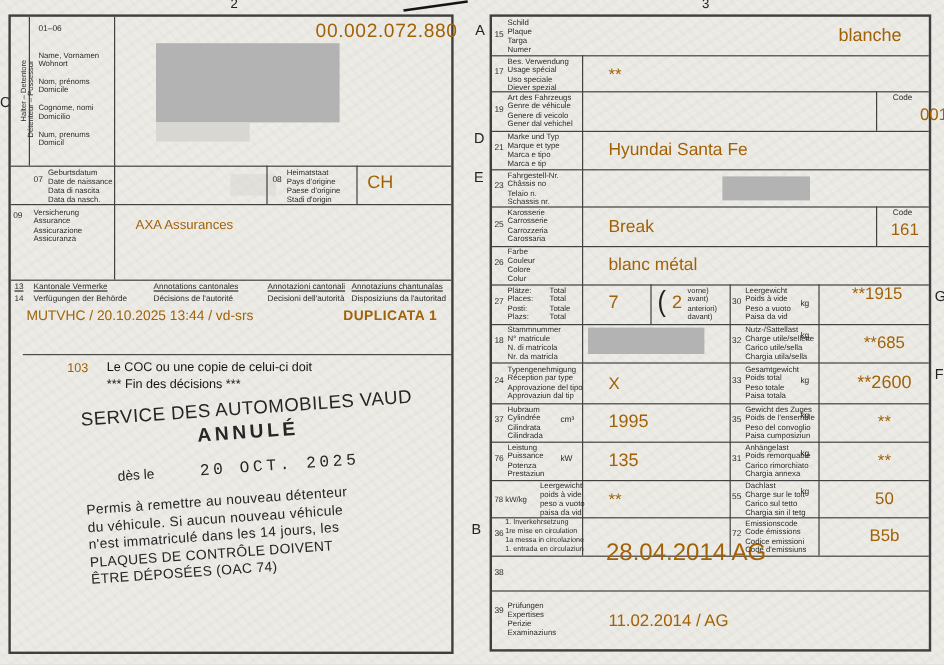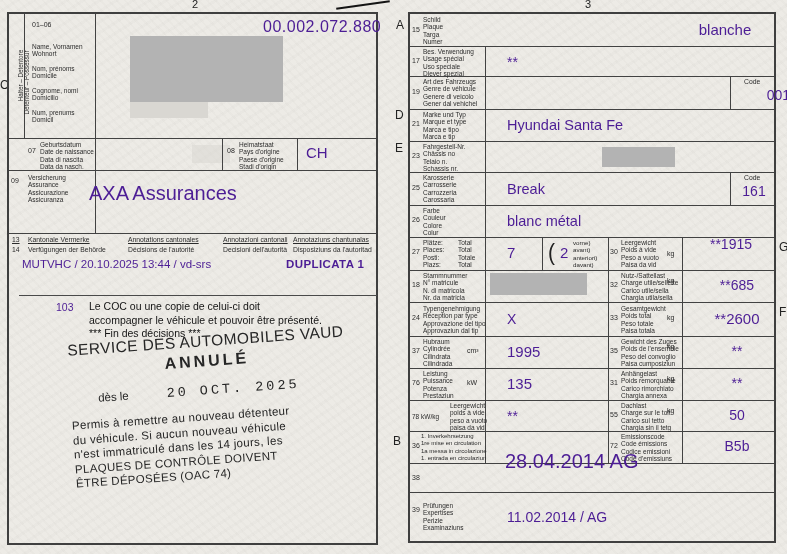--- a/index.html
+++ b/index.html
@@ -12,21 +12,21 @@
   .page-left{left:7px;top:12px;width:371px;height:533px;}
   .page-right{left:408px;top:12px;width:368px;height:531px;}
   .abs{position:absolute;}
   .hline{position:absolute;left:0;right:0;height:0;border-top:1.5px solid #424242;}
   .vline{position:absolute;width:0;border-left:1.5px solid #424242;}
   .thinline{position:absolute;height:0;border-top:1px solid #4a4a4a;}
   .lbl4{position:absolute;font-size:6.5px;line-height:7.3px;color:#2b2b2b;white-space:nowrap;}
   .lbl4 div{white-space:nowrap;}
   .num{position:absolute;font-size:7px;color:#2b2b2b;}
   .unit{position:absolute;font-size:7px;color:#2b2b2b;}
-  .val{position:absolute;font-size:14px;color:#4c1d95;white-space:nowrap;}
+  .val{position:absolute;font-size:14px;color:#a16207;white-space:nowrap;}
   .val-lg{font-size:15px;}
   .margin-letter{position:absolute;font-size:12px;color:#222;}
   .pagenum{position:absolute;font-size:11px;color:#222;}
   .redact{position:absolute;background:#b3b3b3;}
   .redact-light{position:absolute;background:#d9d7d2;}
   .ann-head{font-size:6.8px;color:#2b2b2b;white-space:nowrap;}
   .u{text-decoration:underline;}
   .stamp{position:absolute;left:50px;top:318px;width:302px;transform:rotate(-4deg);
          color:#262626;}
   .stamp-l1{font-size:15.5px;text-align:center;letter-spacing:.4px;white-space:nowrap;}
@@ -106,42 +106,41 @@
     <div class="val val-lg" style="left:297px;top:130px;">CH</div>
 
     <div class="hline" style="top:156px;"></div>
     <div class="num" style="left:2px;top:163px;">09</div>
     <div class="lbl4" style="left:19px;top:160px;">
         <div>Versicherung</div>
         <div>Assurance</div>
         <div>Assicurazione</div>
         <div>Assicuranza</div>
       </div>
-    <div class="val" style="left:80px;top:168px;font-size:20px;">AXA Assurances</div>
+    <div class="val" style="left:104px;top:168px;font-size:11px;">AXA Assurances</div>
 
     <div class="hline" style="top:219px;"></div>
     <div class="ann-head u abs" style="left:3px;top:222px;">13</div>
     <div class="ann-head u abs" style="left:19px;top:222px;">Kantonale Vermerke</div>
     <div class="ann-head u abs" style="left:119px;top:222px;">Annotations cantonales</div>
     <div class="ann-head u abs" style="left:214px;top:222px;">Annotazioni cantonali</div>
     <div class="ann-head u abs" style="left:284px;top:222px;">Annotaziuns chantunalas</div>
     <div class="ann-head abs" style="left:3px;top:232px;">14</div>
     <div class="ann-head abs" style="left:19px;top:232px;">Verfügungen der Behörde</div>
     <div class="ann-head abs" style="left:119px;top:232px;">Décisions de l'autorité</div>
     <div class="ann-head abs" style="left:214px;top:232px;">Decisioni dell'autorità</div>
     <div class="ann-head abs" style="left:284px;top:232px;">Disposiziuns da l'autoritad</div>
 
     <div class="val" style="left:13px;top:244px;font-size:11.5px;">MUTVHC / 20.10.2025 13:44 / vd-srs</div>
     <div class="val" style="left:277px;top:244px;font-size:11.5px;font-weight:bold;letter-spacing:.4px;">DUPLICATA 1</div>
 
     <div class="thinline" style="left:10px;top:281px;width:358px;"></div>
     <div class="val" style="left:47px;top:287px;font-size:10.5px;">103</div>
     <div class="abs" style="left:80px;top:286px;font-size:10.5px;line-height:13.5px;color:#141414;">
         <div>Le COC ou une copie de celui-ci doit</div>
-        <div>accompagner le véhicule et pouvoir être présenté.</div>
         <div>*** Fin des décisions ***</div>
       </div>
 
     <div class="stamp">
       <div class="stamp-l1">SERVICE DES AUTOMOBILES VAUD</div>
       <div class="stamp-l2">ANNULÉ</div>
       <div class="stamp-row">
         <span class="stamp-des">dès le</span>
         <span class="stamp-date">20 OCT. 2025</span>
       </div>

